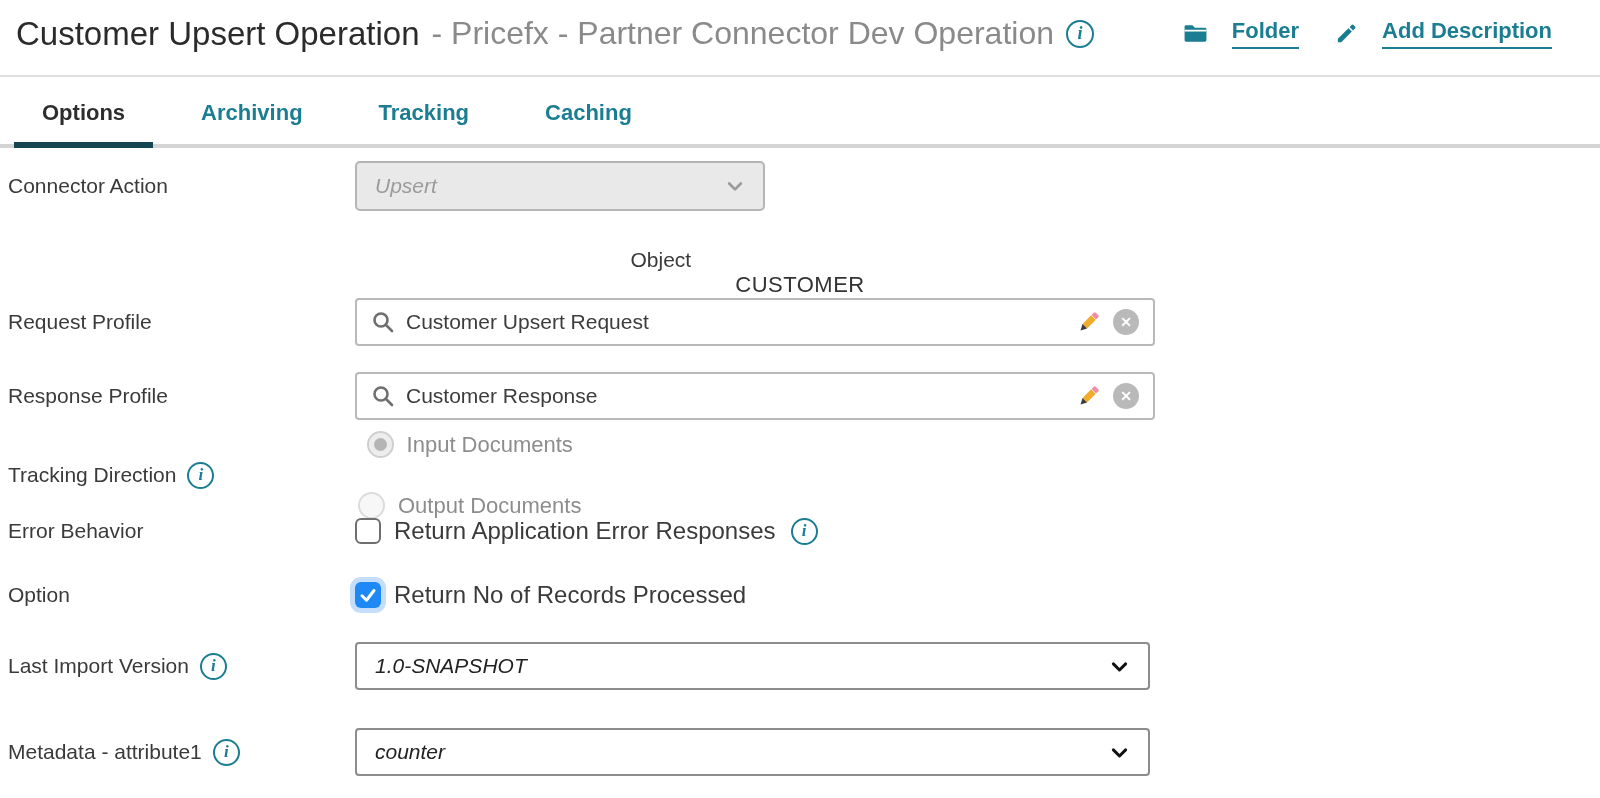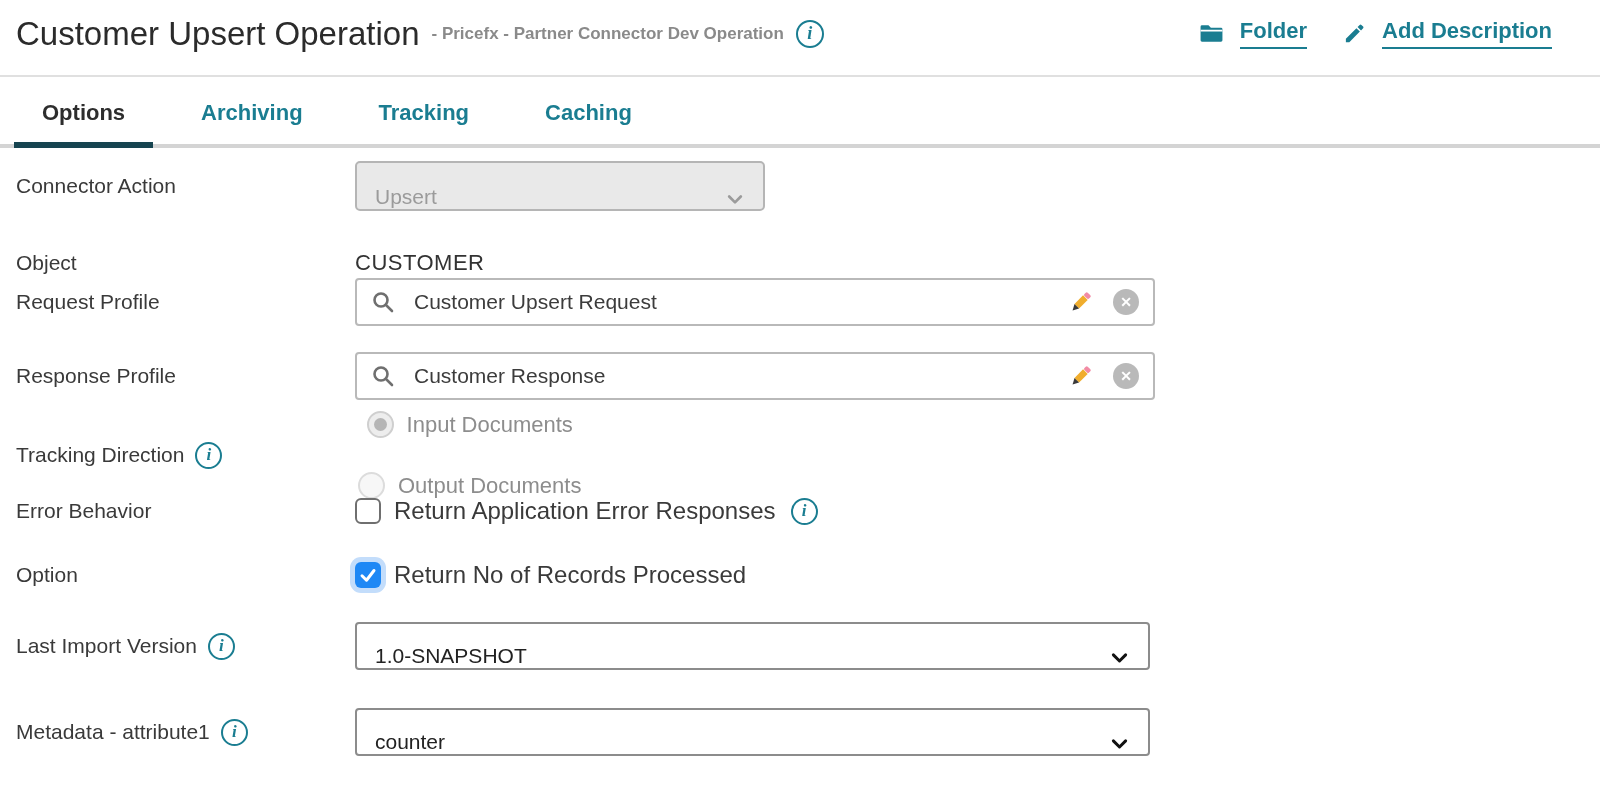--- a/index.html
+++ b/index.html
@@ -5,63 +5,63 @@
   * { box-sizing: border-box; margin: 0; padding: 0; }
   html,body { width: 1600px; height: 798px; overflow: hidden; background: #fff;
     font-family: "Liberation Sans", sans-serif; color: #3a3a3a; }
 
   :root { --teal:#1a7d91; --tab-dark:#164450; --blue:#1e88f5; }
 
   
   .header { display:flex; align-items:center; height:77px; padding:0 0 8px 16px;
     border-bottom:2px solid #e0e0e0; }
   .title { font-size:33px; font-weight:400; color:#2b2b2b; white-space:nowrap; }
-  .subtitle { font-size:17px; font-weight:700; color:#8a8a8a; margin-left:12px; white-space:nowrap; }
+  .subtitle { font-size:32px; font-weight:400; color:#8a8a8a; margin-left:12px; white-space:nowrap; }
   .info-badge { display:inline-flex; align-items:center; justify-content:center;
     width:28px; height:28px; min-width:28px; border:2px solid var(--teal); border-radius:50%;
     color:var(--teal); font-family:"Liberation Serif", serif; font-style:italic; font-weight:700;
     font-size:18px; margin-left:12px; background:#fff; }
   .header-right { margin-left:auto; display:flex; align-items:center; gap:36px; margin-right:48px; }
-  .hlink { display:flex; align-items:center; gap:16px; color:var(--teal); font-size:22px;
+  .hlink { display:flex; align-items:center; gap:24px; color:var(--teal); font-size:22px;
     font-weight:700; cursor:pointer; }
   .hlink .txt { border-bottom:2px solid var(--teal); padding-bottom:3px; }
 
   
   .tabs { position:relative; display:flex; gap:20px; padding-left:14px; height:71px;
     align-items:center; }
   .tabs::after { content:""; position:absolute; left:0; right:0; bottom:0; height:4px;
     background:#d4d4d4; }
   .tab { position:relative; padding:12px 28px; height:100%; display:flex; align-items:center;
     font-size:22px; font-weight:700; color:var(--teal); cursor:pointer; }
   .tab.on { color:#2d2d2d; }
   .tab.on::after { content:""; position:absolute; left:0; right:0; bottom:0; height:6px;
     background:var(--tab-dark); z-index:2; }
 
   
   .form { padding-top:13px; }
   .row { display:flex; align-items:center; }
-  .row .label { width:355px; min-width:355px; padding-left:16px; font-size:21px; color:#3a3a3a;
+  .row .label { width:355px; min-width:355px; padding-left:8px; font-size:21px; color:#3a3a3a;
     display:flex; align-items:center; }
   .row .label .info-badge { width:27px; height:27px; min-width:27px; font-size:17px; margin-left:11px; }
-  .r1{height:50px;margin-bottom:37px;} .r2{height:30px;}
+  .r1{height:50px;margin-bottom:37px;} .r2{height:30px;margin-bottom:20px;flex-direction:column;}
   .r3{height:48px;margin-bottom:26px;} .r4{height:48px;margin-bottom:40px;}
   .r5{height:30px;margin-bottom:26px;} .r6{height:30px;margin-bottom:34px;}
   .r7{height:30px;margin-bottom:32px;} .r8{height:48px;margin-bottom:30px;}
   .r9{height:64px;}
 
   .object-value { font-size:22px; color:#333; letter-spacing:.5px; }
 
   .select { width:795px; height:48px; border:2px solid #8c8c8c; border-radius:4px; background:#fff;
-    display:flex; align-items:flex-end; padding:0 18px; font-size:21px; color:#222; cursor:pointer; }
+    display:flex; align-items:center; padding:0 18px; font-size:21px; color:#222; cursor:pointer;font-style:italic; }
   .select .chev { margin-left:auto; display:flex; }
   .select.disabled { width:410px; height:50px; border:2px solid #b5b5b5; background:#e9e9e9;
     color:#9b9b9b; border-radius:5px; cursor:default; }
 
   .search-box { width:800px; height:48px; border:2px solid #b9b9b9; border-radius:4px; background:#fff;
-    display:flex; align-items:center; padding:0 14px; gap:19px; }
+    display:flex; align-items:center; padding:0 14px; gap:11px; }
   .search-box .val { font-size:21px; color:#3c3c3c; }
   .search-box .spacer { flex:1; }
   .icon-btn { display:flex; align-items:center; cursor:pointer; }
   .clear-circle { width:26px; height:26px; border-radius:50%; background:#b9b9b9; color:#fff;
     display:flex; align-items:center; justify-content:center; font-size:14px; font-weight:700; cursor:pointer; }
 
   
   .radio-group { display:flex; align-items:center; gap:34px; margin-left:3px;flex-direction:column; }
   .radio-item { display:flex; align-items:center; gap:13px; }
   .radio { width:27px; height:27px; min-width:27px; border-radius:50%; border:2px solid #dcdcdc;

